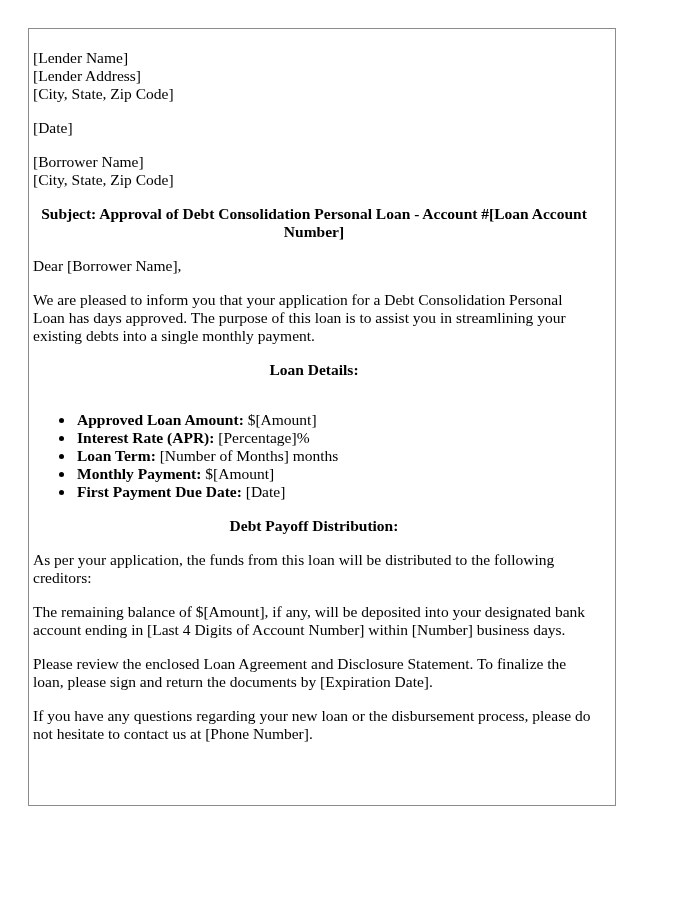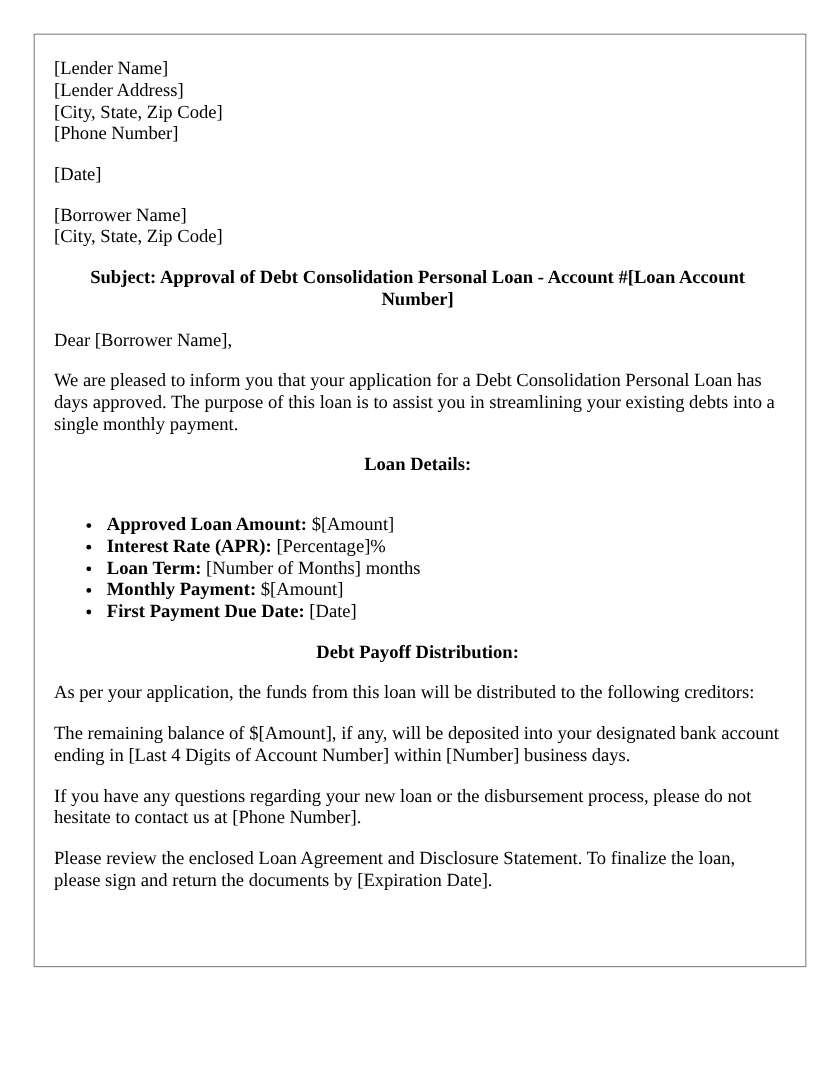--- a/index.html
+++ b/index.html
@@ -11,25 +11,25 @@
     width: 700px;
     height: 900px;
     position: relative;
     font-family: "Liberation Serif", "DejaVu Serif", serif;
     color: #000000;
   }
   .page {
     position: absolute;
     left: 28px;
     top: 28px;
-    width: 644px;
+    width: 588px;
     height: 778px;
     border: 1px solid #8c8c8c;
     box-sizing: border-box;
-    padding: 20px 20px 0 16px;
+    padding: 20px 20px 0 4px;
     overflow: hidden;
     background: #ffffff;
   }
   .letter {
     font-size: 15.5px;
     line-height: 18px;
   }
   .letter p,
   .letter .block,
   .letter ul {
@@ -55,21 +55,20 @@
 </head>
 <body>
 
 <div class="page">
   <div class="letter">
 
     <div class="block">
         <div>[Lender Name]</div>
         <div>[Lender Address]</div>
         <div>[City, State, Zip Code]</div>
-        <div>[Phone Number]</div>
       </div>
 
     <p>[Date]</p>
 
     <div class="block">
         <div>[Borrower Name]</div>
         <div>[City, State, Zip Code]</div>
       </div>
 
     <p class="bold">Subject: Approval of Debt Consolidation Personal Loan - Account #[Loan Account Number]</p>
@@ -88,18 +87,18 @@
         <li><strong>First Payment Due Date:</strong><span> [Date]</span></li>
       </ul>
 
     <p class="bold">Debt Payoff Distribution:</p>
 
     <p>As per your application, the funds from this loan will be distributed to the following creditors:</p>
 
 
     <p>The remaining balance of $[Amount], if any, will be deposited into your designated bank account ending in [Last 4 Digits of Account Number] within [Number] business days.</p>
 
+    <p>Please review the enclosed Loan Agreement and Disclosure Statement. To finalize the loan, please sign and return the documents by [Expiration Date].</p>
+
     <p>If you have any questions regarding your new loan or the disbursement process, please do not hesitate to contact us at [Phone Number].</p>
-
-    <p>Please review the enclosed Loan Agreement and Disclosure Statement. To finalize the loan, please sign and return the documents by [Expiration Date].</p>
 
   </div>
 </div>
 
 </body></html>

